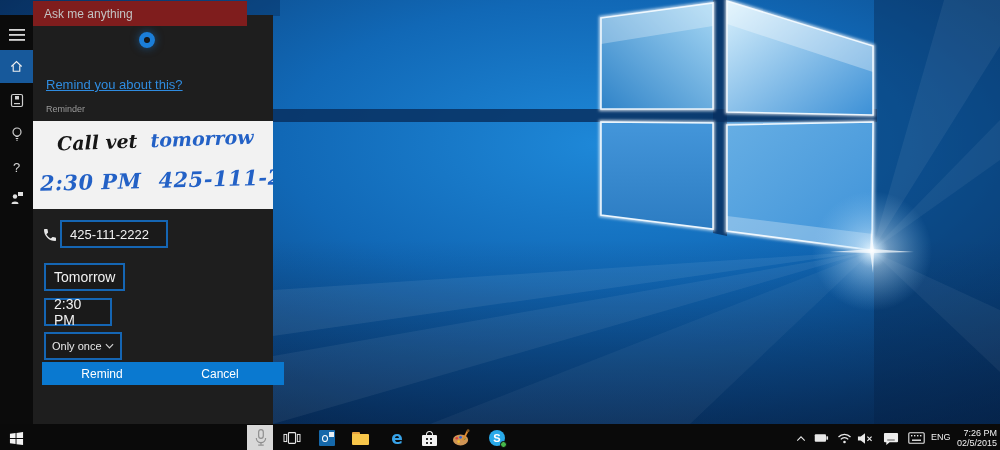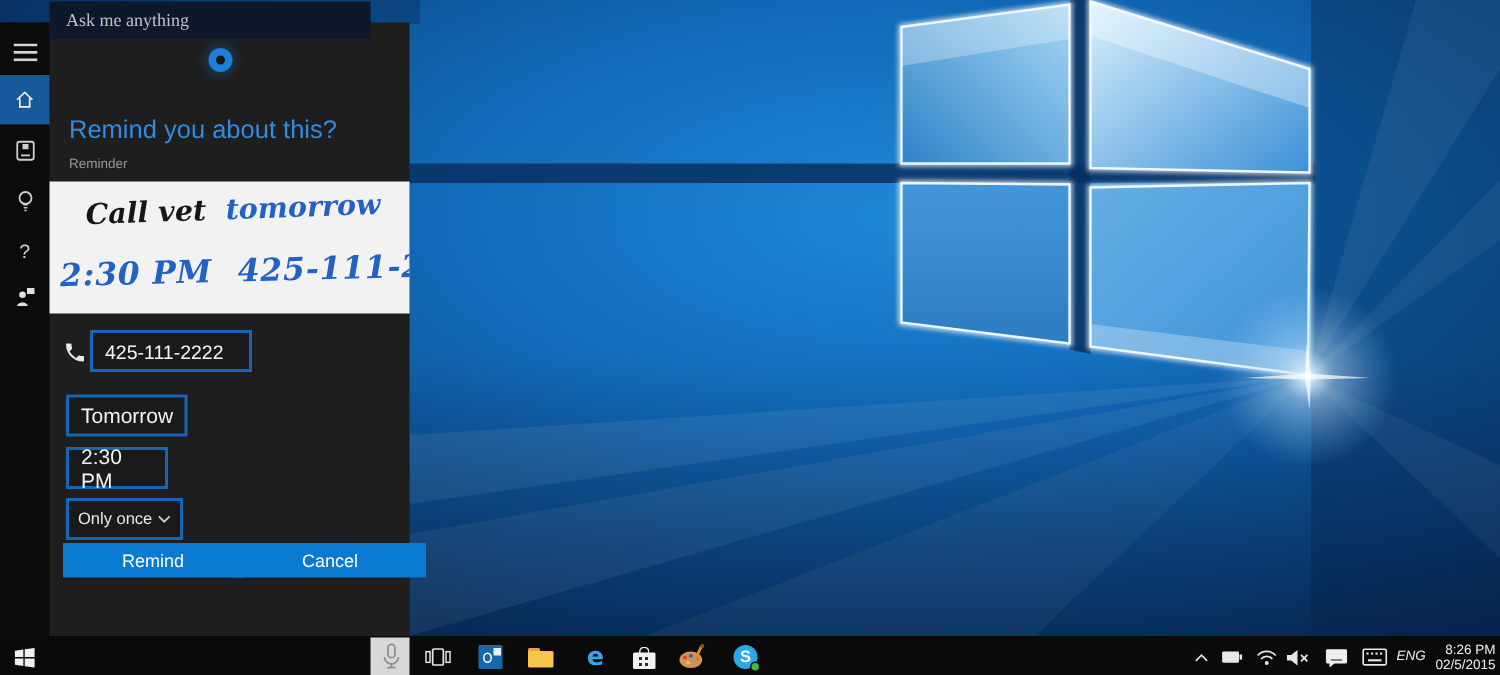--- a/index.html
+++ b/index.html
@@ -13,39 +13,39 @@
   
   .panel{position:absolute;left:0;top:15px;width:273px;height:409px;background:#1e1e1e;z-index:3;}
   .sidebar{position:absolute;left:0;top:0;width:33px;height:100%;background:#0b0b0b;}
   .side-item{position:absolute;left:0;width:33px;height:30px;display:flex;align-items:center;justify-content:center;color:#cfcfcf;}
   .home-tile{position:absolute;left:0;top:35px;width:33px;height:33px;background:#17599b;display:flex;align-items:center;justify-content:center;}
   .help-glyph{font-size:13px;color:#d6d6d6;}
 
   .cortana-ring{position:absolute;left:139px;top:17px;width:16px;height:16px;border-radius:50%;
       border:5px solid #1b7ed8;box-shadow:0 0 9px rgba(26,126,216,.55), inset 0 0 3px rgba(0,0,0,.8);}
 
-  .panel-title{position:absolute;left:46px;top:62px;font-size:17px;color:#2f8ce0;}
+  .panel-title{position:absolute;left:46px;top:62px;font-size:13px;color:#2f8ce0;text-decoration:underline;}
   .panel-sub{position:absolute;left:46px;top:89px;font-size:9px;color:#9a9a9a;}
 
   .ink-card{position:absolute;left:33px;top:106px;width:240px;height:88px;background:#f2f2f2;overflow:hidden;}
   .ink1{position:absolute;left:24px;top:8px;font:italic 700 19px "DejaVu Serif",serif;color:#161616;transform:rotate(-2deg);white-space:nowrap;}
   .ink1 .hl{color:#2361c6;margin-left:13px;}
   .ink2{position:absolute;left:7px;top:46px;font:italic 700 21px "DejaVu Serif",serif;color:#2361c6;transform:rotate(-1.5deg);white-space:nowrap;letter-spacing:.5px;}
   .ink2 .ph{margin-left:17px;}
 
   .field{position:absolute;background:#1a1a1a;border:2px solid #1566b4;color:#f2f2f2;
          font-size:13px;display:flex;align-items:center;padding:0 8px;}
   .field.small{font-size:11px;color:#e8e8e8;justify-content:space-between;padding:0 6px;}
   .btn{position:absolute;background:#0a79d0;color:#fff;font-size:12px;height:23px;
        display:flex;align-items:center;justify-content:center;cursor:default;}
 
   
   .taskbar{position:absolute;left:0;top:424px;width:1000px;height:26px;background:#0a0a0a;z-index:2;}
-  .search-input{position:absolute;left:33px;top:1px;width:214px;height:25px;background:#0f172a;border:0;
-      color:#d5d5d5;font-size:12px;padding:0 0 0 11px;font-family:Liberation Serif, serif;outline:none;}
+  .search-input{position:absolute;left:33px;top:1px;width:214px;height:25px;background:#7f1d1d;border:0;
+      color:#d5d5d5;font-size:12px;padding:0 0 0 11px;font-family:Liberation Sans, sans-serif;outline:none;}
   .search-input::placeholder{color:#c3c3c3;}
   .mic-btn{position:absolute;left:247px;top:1px;width:26px;height:25px;background:#d8d8d8;
       display:flex;align-items:center;justify-content:center;}
   .tb-icon{position:absolute;top:428px;width:20px;height:20px;display:flex;align-items:center;justify-content:center;z-index:4;}
   .start-btn{left:6px;}
   .edge-e{font-family:"DejaVu Sans",sans-serif;font-weight:700;font-size:17px;color:#38a3e8;line-height:1;}
   .skype-circle{position:relative;width:16px;height:16px;border-radius:50%;background:#28a9e9;
       display:flex;align-items:center;justify-content:center;}
   .skype-circle span{color:#fff;font-weight:700;font-size:11px;line-height:1;}
   .skype-badge{position:absolute;right:-2px;bottom:-2px;width:7px;height:7px;border-radius:50%;background:#46b84a;border:1px solid #0a0a0a;}
@@ -53,21 +53,21 @@
   .outlook-sq .oring{position:absolute;left:3px;top:5px;width:6px;height:7px;border:1.8px solid #fff;border-radius:50%;}
   .outlook-sq .oenv{position:absolute;right:1.5px;top:2px;width:5px;height:5px;background:#e9eff5;}
   .folder-ic{position:relative;width:17px;height:13px;}
   .folder-ic .back{position:absolute;left:0;top:0;width:8px;height:4px;background:#e8a33d;border-radius:1px 1px 0 0;}
   .folder-ic .front{position:absolute;left:0;top:2px;width:17px;height:11px;background:#f7c64a;border-radius:1px;}
   .store-ic{position:relative;width:15px;height:15px;}
   .store-ic .bag{position:absolute;left:0;top:4px;width:15px;height:11px;background:#f2f2f2;border-radius:1px;}
   .store-ic .handle{position:absolute;left:4px;top:0;width:7px;height:7px;border:1.5px solid #f2f2f2;border-bottom:0;border-radius:4px 4px 0 0;}
   .store-ic .p{position:absolute;width:2.5px;height:2.5px;background:#2b2b2b;}
 
-  .tray-text{position:absolute;color:#f0f0f0;font-size:9px;z-index:4;font-style:italic;}
+  .tray-text{position:absolute;color:#f0f0f0;font-size:9px;z-index:4;}
   .clock{position:absolute;left:947px;top:428px;width:50px;text-align:right;color:#f0f0f0;font-size:9px;line-height:10px;z-index:4;}
 </style>
 </head>
 <body>
 
 <div class="stage">
 
   <svg class="wallpaper" width="1000" height="450" viewBox="0 0 1000 450" preserveAspectRatio="none">
     <defs>
       <radialGradient id="bg" cx="60%" cy="32%" r="80%">
@@ -336,17 +336,17 @@
       <rect x="0.8" y="0.8" width="15.4" height="10.4" rx="1" fill="none" stroke="#e8e8e8" stroke-width="1.1"></rect>
       <rect x="3" y="3" width="1.4" height="1.4" fill="#e8e8e8"></rect>
         <rect x="6" y="3" width="1.4" height="1.4" fill="#e8e8e8"></rect>
       <rect x="9" y="3" width="1.4" height="1.4" fill="#e8e8e8"></rect>
         <rect x="12" y="3" width="1.4" height="1.4" fill="#e8e8e8"></rect>
       <rect x="4" y="7.5" width="9" height="1.4" fill="#e8e8e8"></rect>
     </svg>
   </div>
   <div class="tray-text" style="left:931px;top:432px;">ENG</div>
   <div class="clock">
-    <div>8:26 PM</div>
+    <div>7:26 PM</div>
     <div>02/5/2015</div>
   </div>
 
 </div>
 
 </body></html>

